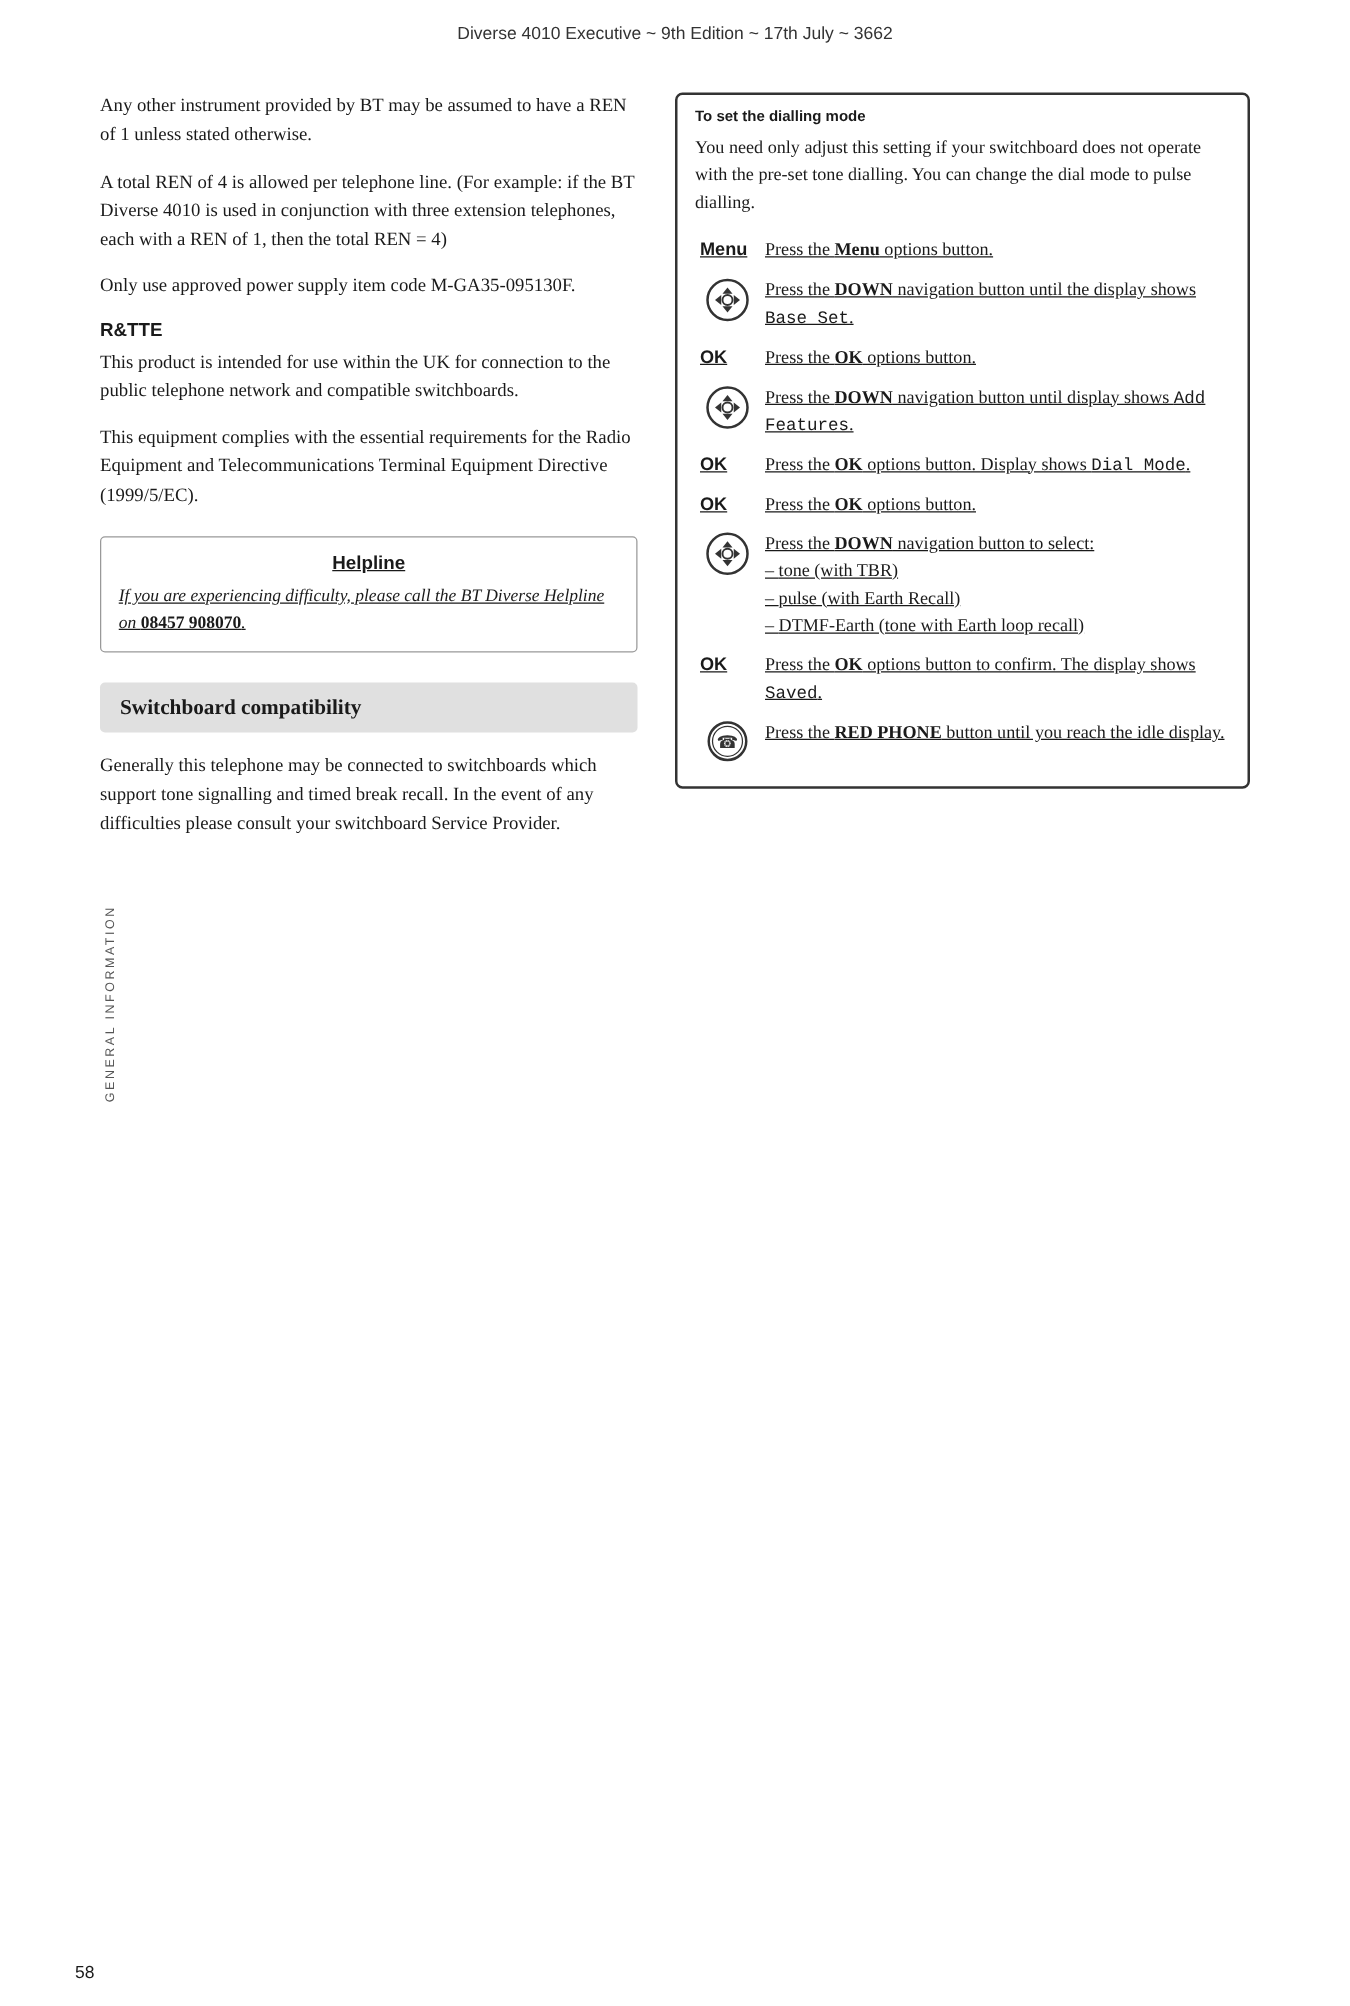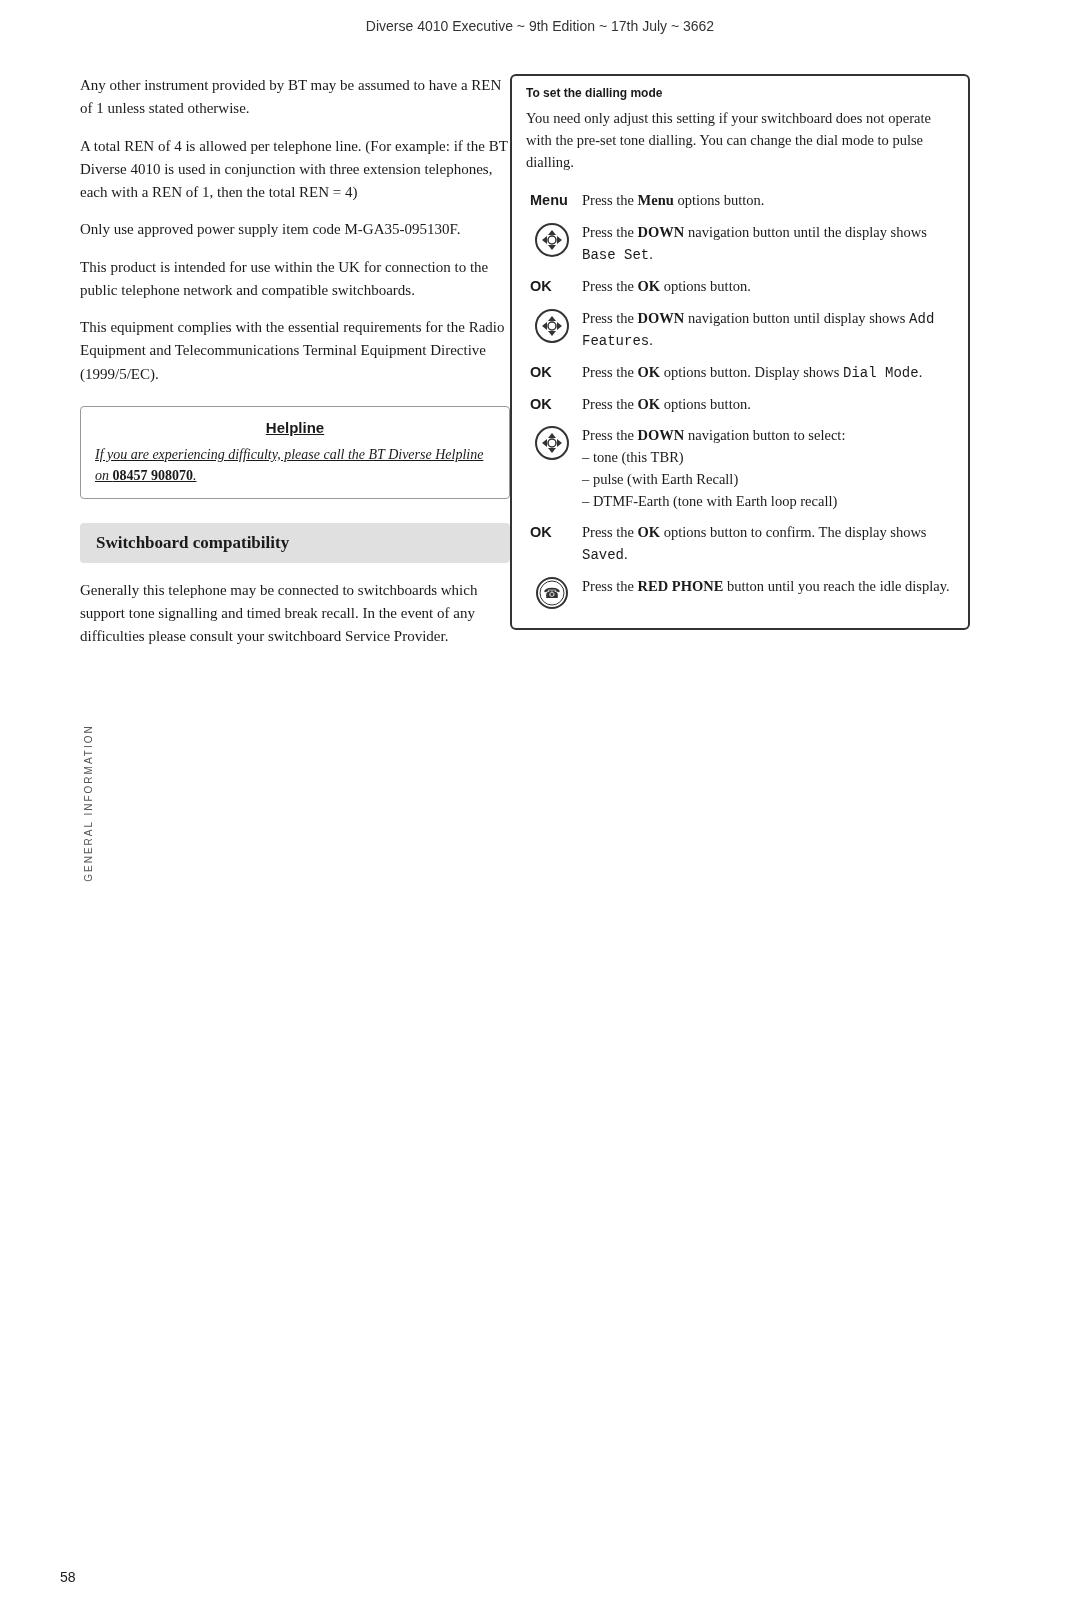--- a/index.html
+++ b/index.html
@@ -18,20 +18,21 @@
       text-align: center;
       padding: 18px 60px 10px;
       font-size: 14px;
       color: #333;
       font-family: Arial, sans-serif;
     }
 
     .page-layout {
       display: flex;
       padding: 30px 60px 40px 80px;
+      gap: 30px;
     }
 
     .left-column {
       flex: 1;
       max-width: 430px;
     }
 
     .right-column {
       flex: 1;
       max-width: 460px;
@@ -117,20 +118,21 @@
     }
 
     .instruction-table tr {
       vertical-align: top;
     }
 
     .instruction-table td {
       padding: 5px 4px;
       font-size: 14.5px;
       line-height: 1.5;
+      text-decoration: underline;
     }
 
     .label-cell {
       width: 52px;
       font-weight: bold;
       font-family: Arial, sans-serif;
       font-size: 13px;
       padding-top: 7px;
       white-space: nowrap;
     }
@@ -219,20 +221,21 @@
   <span>GENERAL INFORMATION</span>
 </div>
 
 <div class="page-layout">
 
   <div class="left-column">
     <p>Any other instrument provided by BT may be assumed to have a REN of 1 unless stated otherwise.</p>
     <p>A total REN of 4 is allowed per telephone line. (For example: if the BT Diverse 4010 is used in conjunction with three extension telephones, each with a REN of 1, then the total REN = 4)</p>
     <p>Only use approved power supply item code M-GA35-095130F.</p>
 
+    <div class="section-heading">R&amp;TTE</div>
     <p>This product is intended for use within the UK for connection to the public telephone network and compatible switchboards.</p>
     <p>This equipment complies with the essential requirements for the Radio Equipment and Telecommunications Terminal Equipment Directive (1999/5/EC).</p>
 
     <div class="helpline-box">
       <div class="helpline-title">Helpline</div>
       <div class="helpline-text">
         <em><span>If you are experiencing difficulty, please call the BT Diverse Helpline on </span><strong>08457 908070</strong><span>.</span></em>
       </div>
     </div>
 
@@ -317,21 +320,21 @@
                   <polygon points="28,18 23,14 23,22" fill="#333"></polygon>
                   <polygon points="18,8 14,13 22,13" fill="#333"></polygon>
                   <polygon points="18,28 14,23 22,23" fill="#333"></polygon>
                   <circle cx="18" cy="18" r="4" fill="#fff" stroke="#333" stroke-width="1.5"></circle>
                 </svg>
               </span>
             </td>
             <td class="text-cell">
               Press the <b>DOWN</b> navigation button to select:
               <ul>
-                <li>tone (this TBR)</li>
+                <li>tone (with TBR)</li>
                 <li>pulse (with Earth Recall)</li>
                 <li>DTMF-Earth (tone with Earth loop recall)</li>
               </ul>
             </td>
           </tr>
 
           <tr>
             <td class="label-cell">OK</td>
             <td class="text-cell">Press the <b>OK</b> options button to confirm. The display shows <span class="mono">Saved</span>.</td>
           </tr>

